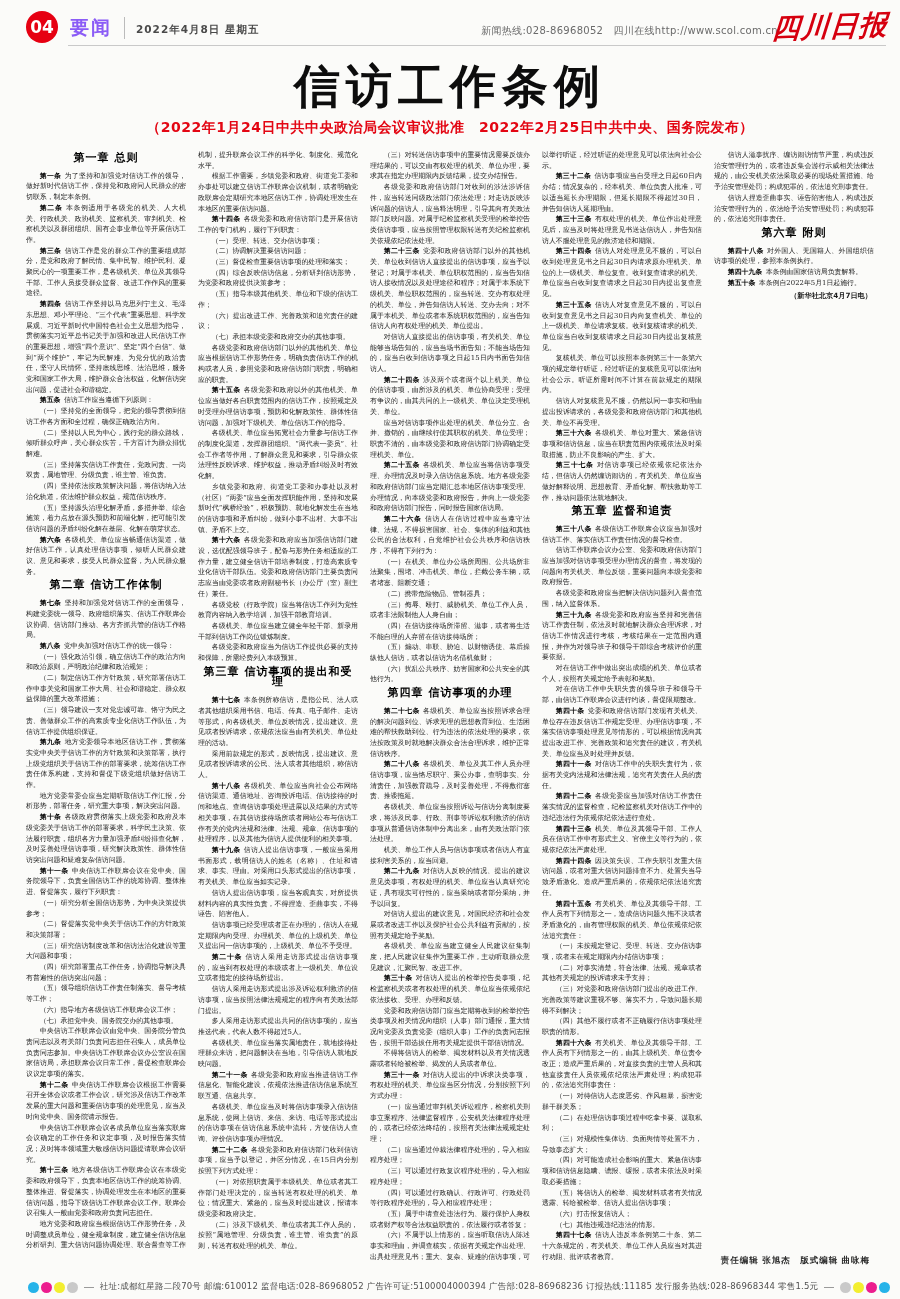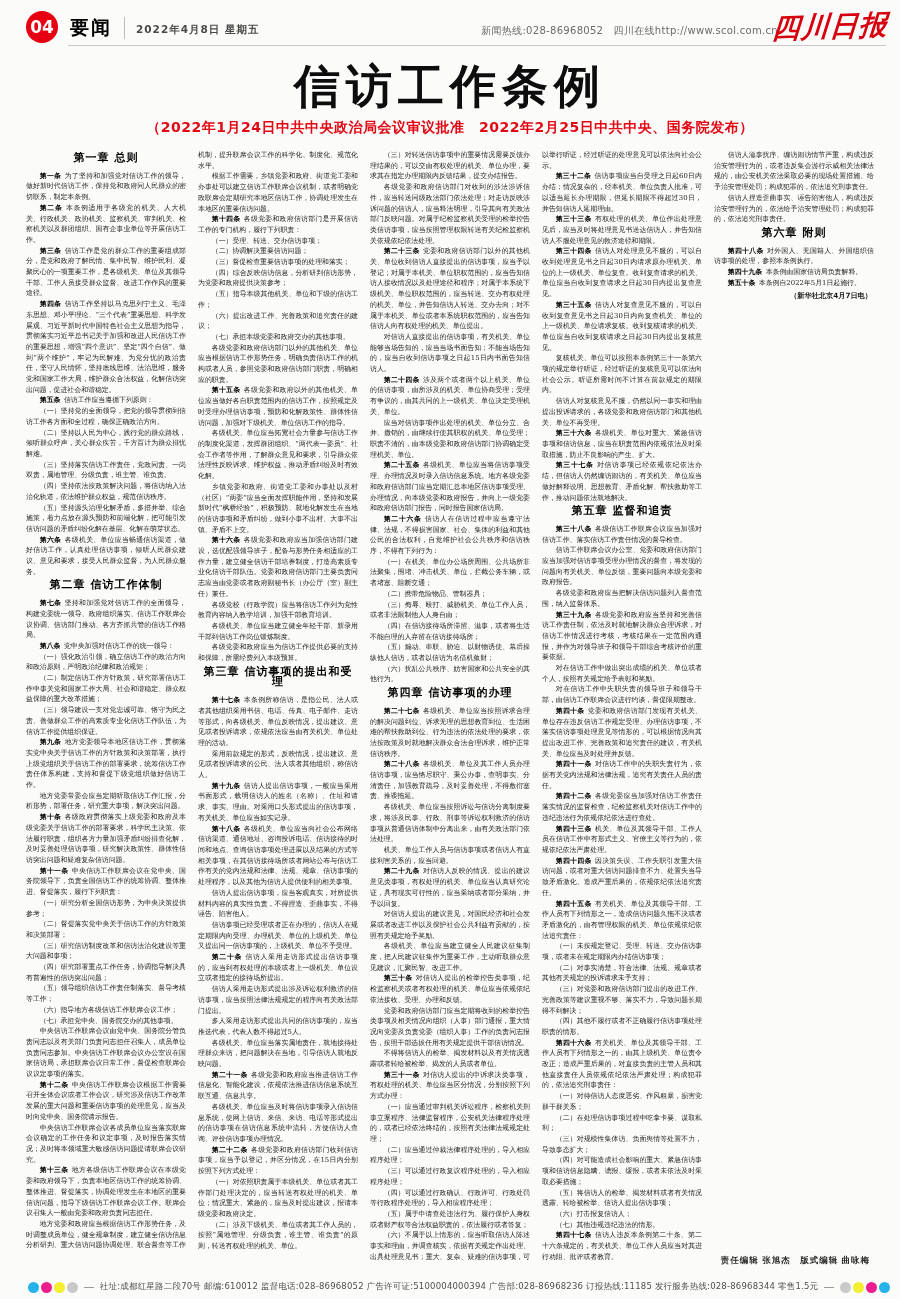--- a/index.html
+++ b/index.html
@@ -12,21 +12,21 @@
   
   .hdr{position:absolute;top:0;left:12px;right:0;height:47px;}
   .hdr-rule{position:absolute;top:45px;left:56px;right:14px;height:1px;background:#c9c9c9;}
   .pageno{
     position:absolute;top:11px;left:14px;width:32px;height:32px;border-radius:50%;
     background:#e60012;color:#fff;font-family:"DejaVu Sans","Liberation Sans",sans-serif;
     font-weight:bold;font-size:17px;line-height:32px;text-align:center;
   }
   .section{
     position:absolute;top:15px;left:58px;font-family:"DejaVu Sans","Liberation Sans",sans-serif;
-    font-weight:bold;font-size:19px;color:#000000;letter-spacing:2px;text-align:right;
+    font-weight:bold;font-size:19px;color:#8b5cf6;letter-spacing:2px;text-align:right;
   }
   .hdr-vline{position:absolute;top:17px;left:112px;width:1px;height:22px;background:#bbb;}
   .hdate{
     position:absolute;top:23px;left:124px;font-family:"DejaVu Sans","Liberation Sans",sans-serif;
     font-weight:bold;font-size:10.5px;color:#4a4a4a;letter-spacing:1px;
   }
   .hinfo{
     position:absolute;top:24px;right:122px;font-family:"DejaVu Sans","Liberation Sans",sans-serif;
     font-size:10px;color:#6a6a6a;letter-spacing:.3px;
   }
@@ -148,22 +148,22 @@
     <p class="para"><b>第十五条</b>各级党委和政府以外的其他机关、单位应当做好各自职责范围内的信访工作，按照规定及时受理办理信访事项，预防和化解政策性、群体性信访问题，加强对下级机关、单位信访工作的指导。</p>
     <p class="para">各级机关、单位应当拓宽社会力量参与信访工作的制度化渠道，发挥群团组织、“两代表一委员”、社会工作者等作用，了解群众意见和要求，引导群众依法理性反映诉求、维护权益，推动矛盾纠纷及时有效化解。</p>
     <p class="para">乡镇党委和政府、街道党工委和办事处以及村（社区）“两委”应当全面发挥职能作用，坚持和发展新时代“枫桥经验”，积极预防、就地化解发生在当地的信访事项和矛盾纠纷，做到小事不出村、大事不出镇、矛盾不上交。</p>
     <p class="para"><b>第十六条</b>各级党委和政府应当加强信访部门建设，选优配强领导班子，配备与形势任务相适应的工作力量，建立健全信访干部培养制度，打造高素质专业化信访干部队伍。党委和政府信访部门主要负责同志应当由党委或者政府副秘书长（办公厅（室）副主任）兼任。</p>
     <p class="para">各级党校（行政学院）应当将信访工作列为党性教育内容纳入教学培训，加强干部教育培训。</p>
     <p class="para">各级机关、单位应当建立健全年轻干部、新录用干部到信访工作岗位锻炼制度。</p>
     <p class="para">各级党委和政府应当为信访工作提供必要的支持和保障，所需经费列入本级预算。</p>
     <h3 class="chap">第三章 信访事项的提出和受理</h3>
     <p class="para"><b>第十七条</b>本条例所称信访，是指公民、法人或者其他组织采用书信、电话、传真、电子邮件、走访等形式，向各级机关、单位反映情况，提出建议、意见或者投诉请求，依规依法应当由有关机关、单位处理的活动。</p>
     <p class="para">采用前款规定的形式，反映情况，提出建议、意见或者投诉请求的公民、法人或者其他组织，称信访人。</p>
+    <p class="para"><b>第十八条</b>各级机关、单位应当向社会公布网络信访渠道、通信地址、咨询投诉电话、信访接待的时间和地点、查询信访事项处理进展以及结果的方式等相关事项，在其信访接待场所或者网站公布与信访工作有关的党内法规和法律、法规、规章、信访事项的处理程序，以及其他为信访人提供便利的相关事项。</p>
     <p class="para"><b>第十九条</b>信访人提出信访事项，一般应当采用书面形式，载明信访人的姓名（名称）、住址和请求、事实、理由。对采用口头形式提出的信访事项，有关机关、单位应当如实记录。</p>
-    <p class="para"><b>第十八条</b>各级机关、单位应当向社会公布网络信访渠道、通信地址、咨询投诉电话、信访接待的时间和地点、查询信访事项处理进展以及结果的方式等相关事项，在其信访接待场所或者网站公布与信访工作有关的党内法规和法律、法规、规章、信访事项的处理程序，以及其他为信访人提供便利的相关事项。</p>
     <p class="para">信访人提出信访事项，应当客观真实，对所提供材料内容的真实性负责，不得捏造、歪曲事实，不得诬告、陷害他人。</p>
     <p class="para">信访事项已经受理或者正在办理的，信访人在规定期限内向受理、办理机关、单位的上级机关、单位又提出同一信访事项的，上级机关、单位不予受理。</p>
     <p class="para"><b>第二十条</b>信访人采用走访形式提出信访事项的，应当到有权处理的本级或者上一级机关、单位设立或者指定的接待场所提出。</p>
     <p class="para">信访人采用走访形式提出涉及诉讼权利救济的信访事项，应当按照法律法规规定的程序向有关政法部门提出。</p>
     <p class="para">多人采用走访形式提出共同的信访事项的，应当推选代表，代表人数不得超过5人。</p>
     <p class="para">各级机关、单位应当落实属地责任，就地接待处理群众来访，把问题解决在当地，引导信访人就地反映问题。</p>
     <p class="para"><b>第二十一条</b>各级党委和政府应当推进信访工作信息化、智能化建设，依规依法推进信访信息系统互联互通、信息共享。</p>
     <p class="para">各级机关、单位应当及时将信访事项录入信访信息系统，使网上信访、来信、来访、电话等形式提出的信访事项在信访信息系统中流转，方便信访人查询、评价信访事项办理情况。</p>
     <p class="para"><b>第二十二条</b>各级党委和政府信访部门收到信访事项，应当予以登记，并区分情况，在15日内分别按照下列方式处理：</p>
     <p class="para">（一）对依照职责属于本级机关、单位或者其工作部门处理决定的，应当转送有权处理的机关、单位；情况重大、紧急的，应当及时提出建议，报请本级党委和政府决定。</p>

